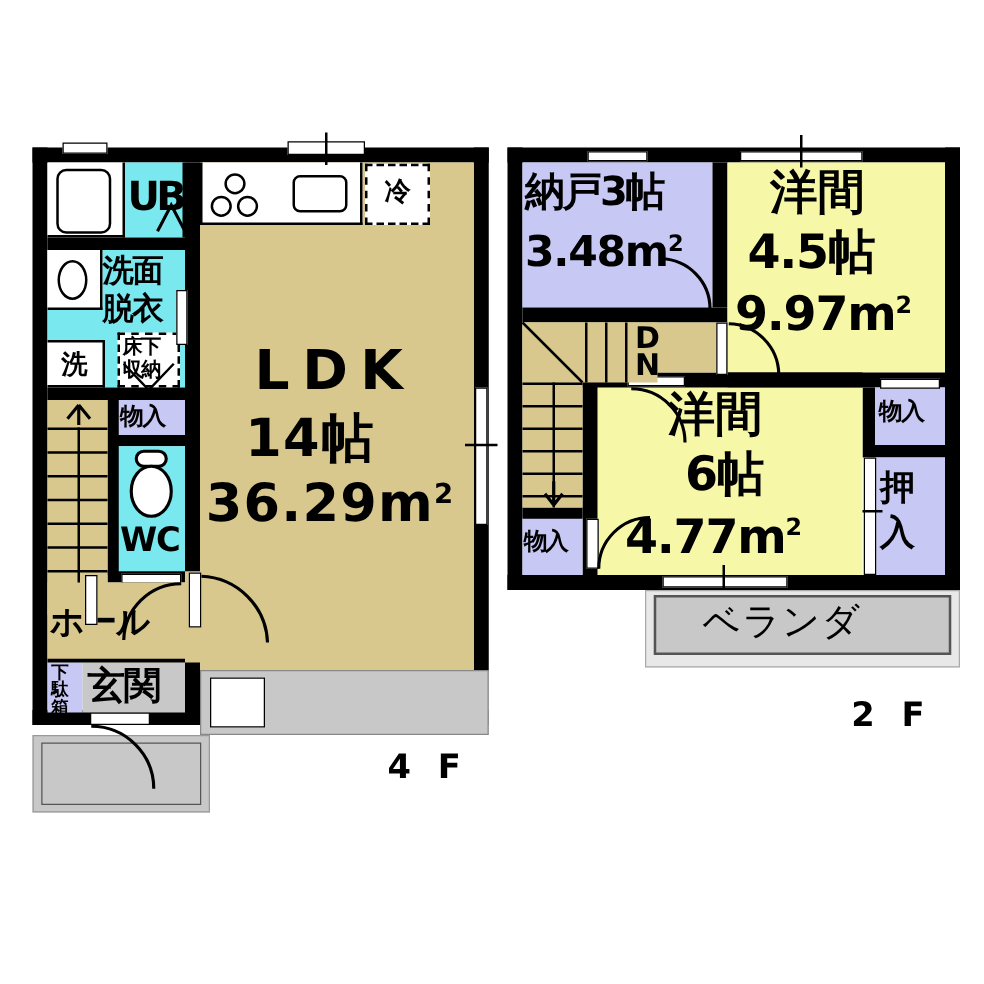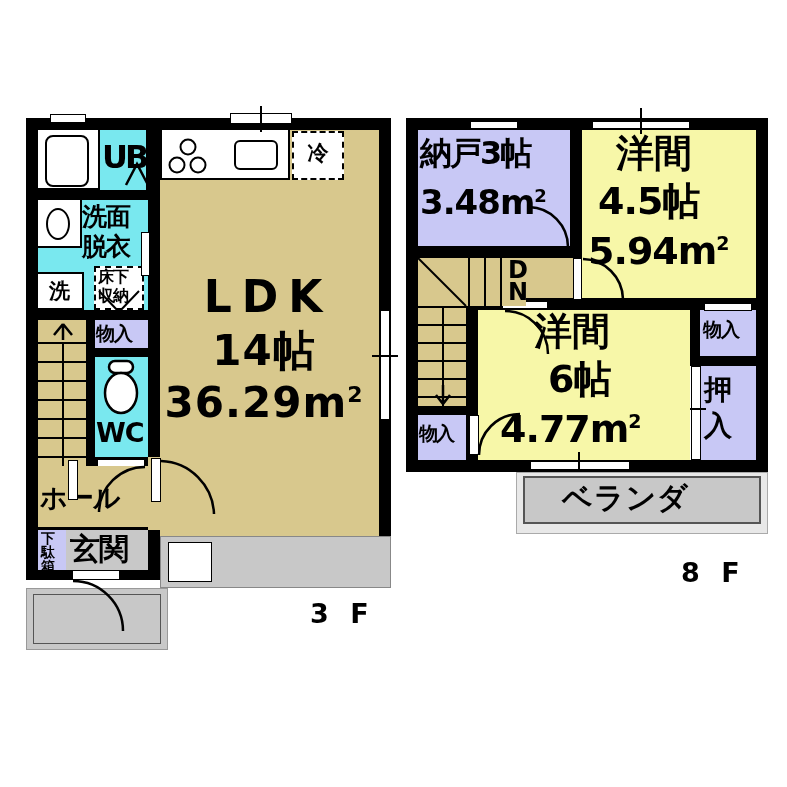--- a/index.html
+++ b/index.html
@@ -67,21 +67,21 @@
 
     <div class="abs" style="left:234px;top:140px;width:44px;height:30px;border:2.5px solid #000;border-radius:6px;background:#fff;"></div>
 
     <div class="abs" style="left:230px;top:113px;width:62px;height:11px;background:#fff;border:1.5px solid #000;"></div>
     <div class="abs wall" style="left:260px;top:106px;width:2px;height:26px;"></div>
 
     <div class="abs dash" style="left:292px;top:131px;width:52px;height:49px;"></div>
     <div class="t" style="left:318px;top:143px;transform:translateX(-50%);font-size:21px;font-weight:700;">冷</div>
 
     <div class="t ctr big" style="left:268px;top:275px;font-size:44px;letter-spacing:10px;text-align:center;">LDK</div>
-    <div class="t ctr" style="left:264px;top:330px;font-size:42px;font-weight:700;letter-spacing:1px;">14帖</div>
+    <div class="t ctr" style="left:248px;top:330px;font-size:42px;font-weight:700;letter-spacing:1px;">14帖</div>
     <div class="t ctr" style="left:264px;top:382px;font-size:42px;font-weight:700;letter-spacing:1px;">
       <span>36.29m</span><span class="sup">2</span>
     </div>
 
     <div class="abs" style="left:380px;top:310px;width:10px;height:110px;background:#fff;border:1.5px solid #000;"></div>
     <div class="abs wall" style="left:372px;top:355px;width:26px;height:2px;"></div>
 
     <div class="abs" style="left:220px;top:562px;width:100px;height:10px;background:#fff;border:1.5px solid #000;"></div>
     <div class="abs wall" style="left:264px;top:554px;width:2px;height:26px;"></div>
 
@@ -176,21 +176,21 @@
     <div class="abs" style="left:38px;top:527px;width:110px;height:3px;background:#000;"></div>
 
     <div class="abs white ol1" style="left:72px;top:570px;width:48px;height:10px;border:1.5px solid #000;"></div>
     <svg class="abs" style="left:72px;top:580px;width:52px;height:52px;">
       <path d="M1 1 A50 50 0 0 1 51 51" fill="none" stroke="#000" stroke-width="2.5"></path>
     </svg>
 
     <div class="abs entryfloor ol1" style="left:160px;top:536px;width:231px;height:52px;border:1px solid #888;"></div>
     <div class="abs white ol1" style="left:168px;top:542px;width:44px;height:40px;border:1.5px solid #000;"></div>
 
-    <div class="t floorlabel" style="left:310px;top:600px;">3 F</div>
+    <div class="t floorlabel" style="left:310px;top:600px;">4 F</div>
   </div>
 
   <div>
 
     <div class="abs wall" style="left:406px;top:118px;width:362px;height:12px;"></div>
     <div class="abs wall" style="left:406px;top:118px;width:12px;height:354px;"></div>
     <div class="abs wall" style="left:756px;top:118px;width:12px;height:354px;"></div>
     <div class="abs wall" style="left:406px;top:460px;width:362px;height:12px;"></div>
 
     <div class="abs purple" style="left:418px;top:130px;width:152px;height:116px;"></div>
@@ -207,21 +207,21 @@
     </svg>
 
     <div class="abs wall" style="left:570px;top:130px;width:12px;height:116px;"></div>
 
     <div class="abs wall" style="left:418px;top:246px;width:164px;height:12px;"></div>
 
     <div class="abs yellow" style="left:582px;top:130px;width:174px;height:168px;"></div>
     <div class="t" style="left:616px;top:134px;font-size:38px;font-weight:700;letter-spacing:0px;">洋間</div>
     <div class="t" style="left:598px;top:182px;font-size:38px;font-weight:700;letter-spacing:-1px;">4.5帖</div>
     <div class="t" style="left:588px;top:232px;font-size:38px;font-weight:700;letter-spacing:-1px;">
-      <span>5.94m</span><span style="font-size:19px;vertical-align:super;">2</span>
+      <span>9.97m</span><span style="font-size:19px;vertical-align:super;">2</span>
     </div>
 
     <div class="abs white ol1" style="left:592px;top:121px;width:98px;height:8px;border:1.5px solid #000;"></div>
     <div class="abs wall" style="left:640px;top:108px;width:2px;height:26px;"></div>
 
     <div class="abs white ol1" style="left:573px;top:258px;width:9px;height:42px;border:1.5px solid #000;"></div>
     <svg class="abs" style="left:582px;top:258px;width:42px;height:42px;">
       <path d="M1 1 A41 41 0 0 1 41 41" fill="none" stroke="#000" stroke-width="2.5"></path>
     </svg>
 
@@ -289,18 +289,18 @@
     <svg class="abs" style="left:432px;top:384px;width:22px;height:22px;">
       <path d="M11 1 L11 20 M11 20 L4 11 M11 20 L18 11" fill="none" stroke="#000" stroke-width="2.5"></path>
     </svg>
     <div class="t" style="left:508px;top:258px;font-size:24px;font-weight:700;">D</div>
     <div class="t" style="left:508px;top:280px;font-size:24px;font-weight:700;">N</div>
 
     <div class="abs white ol1" style="left:573px;top:258px;width:9px;height:42px;border:1.5px solid #000;"></div>
 
     <div class="abs" style="left:516px;top:472px;width:252px;height:62px;background:#e8e8e8;border:1px solid #aaa;"></div>
     <div class="abs grey" style="left:523px;top:476px;width:238px;height:48px;border:2px solid #555;"></div>
-    <div class="t" style="left:562px;top:483px;font-size:30px;font-weight:700;letter-spacing:1px;">ベランダ</div>
-
-    <div class="t floorlabel" style="left:681px;top:559px;">8 F</div>
+    <div class="t" style="left:562px;top:483px;font-size:30px;font-weight:400;letter-spacing:1px;">ベランダ</div>
+
+    <div class="t floorlabel" style="left:681px;top:559px;">2 F</div>
   </div>
 
 </div>
 
 </body></html>

